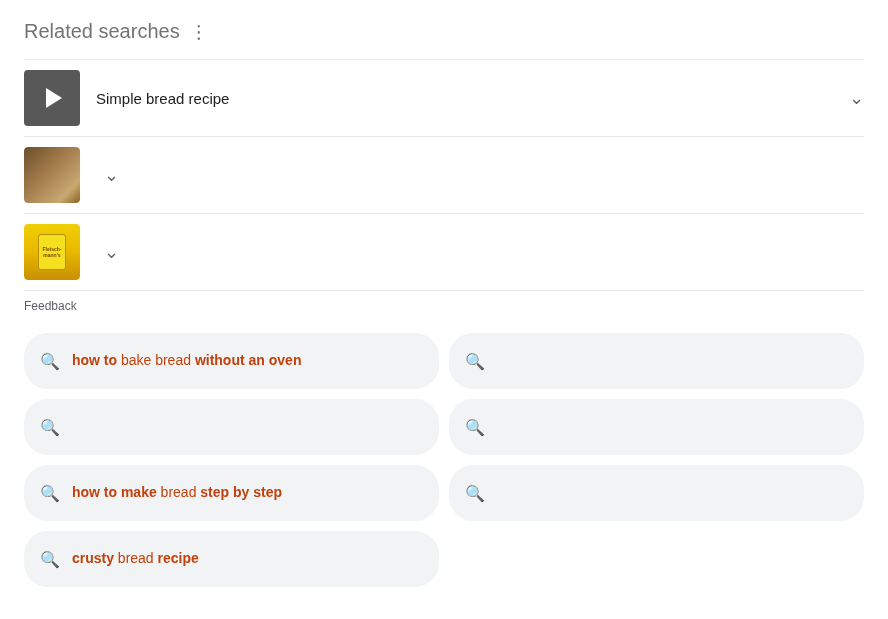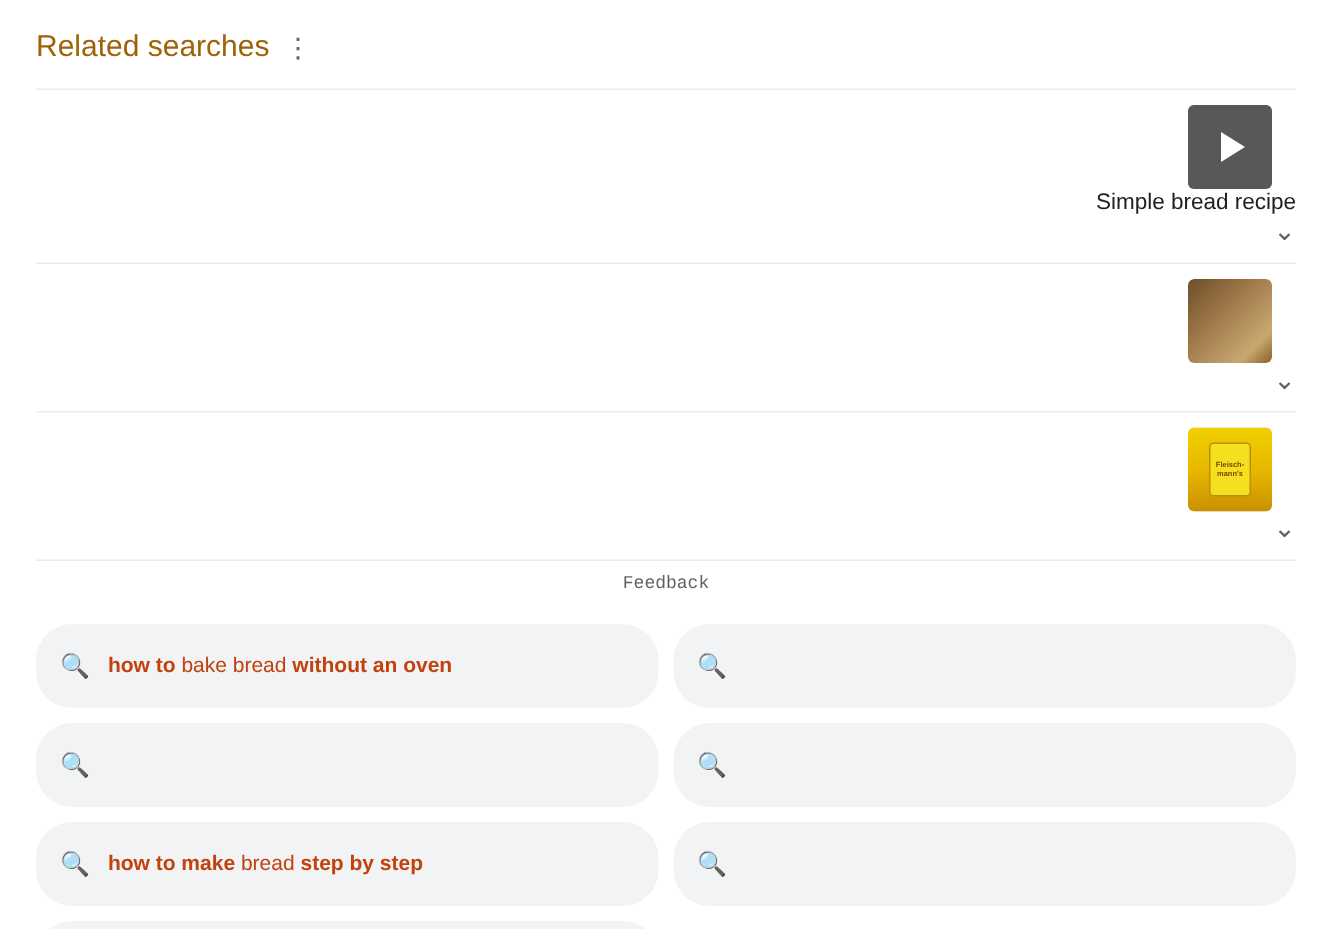--- a/index.html
+++ b/index.html
@@ -16,37 +16,36 @@
     .section-header {
       display: flex;
       align-items: center;
       gap: 10px;
       margin-bottom: 16px;
     }
 
     .section-title {
       font-size: 20px;
       font-weight: 400;
-      color: #a16207;
+      color: #737373;
     }
 
     .three-dots {
       color: #5f6368;
       font-size: 18px;
       cursor: pointer;
       letter-spacing: 1px;
     }
 
     .related-item {
       display: flex;
-      align-items: flex-end;
+      align-items: center;
       padding: 10px 0;
       border-top: 1px solid #e8eaed;
       cursor: pointer;
-      flex-direction: column;
     }
 
     .related-item:last-of-type {
       border-bottom: 1px solid #e8eaed;
     }
 
     .thumb {
       width: 56px;
       height: 56px;
       border-radius: 4px;
@@ -85,23 +84,22 @@
     }
 
     .chevron {
       color: #5f6368;
       font-size: 18px;
       margin-left: 8px;
     }
 
     .feedback-row {
       display: flex;
-      justify-content: center;
+      justify-content: flex-start;
       padding: 8px 0 12px 0;
-      font-family: Liberation Mono, monospace;
     }
 
     .feedback-text {
       color: #5f6368;
       font-size: 12px;
       cursor: pointer;
     }
 
     .search-chips-grid {
       display: grid;
@@ -222,15 +220,16 @@
     <span class="search-icon-chip">🔍</span>
     <span class="chip-text"><b>how to make</b> bread <b>step by step</b></span>
   </div>
 
   <div class="chip">
     <span class="search-icon-chip">🔍</span>
   </div>
 
   <div class="chip">
     <span class="search-icon-chip">🔍</span>
+    <span class="chip-text"><b>crusty</b> bread <b>recipe</b></span>
   </div>
 
 </div>
 
 </body></html>

